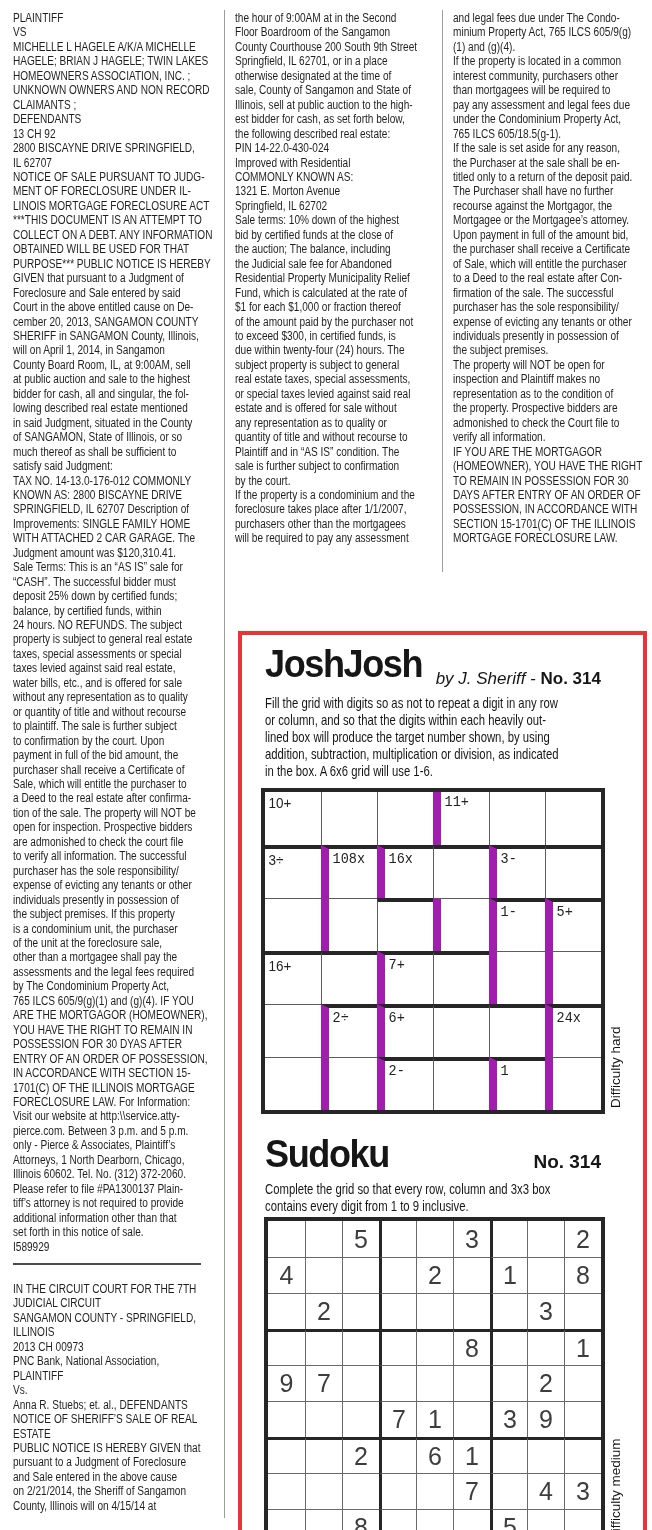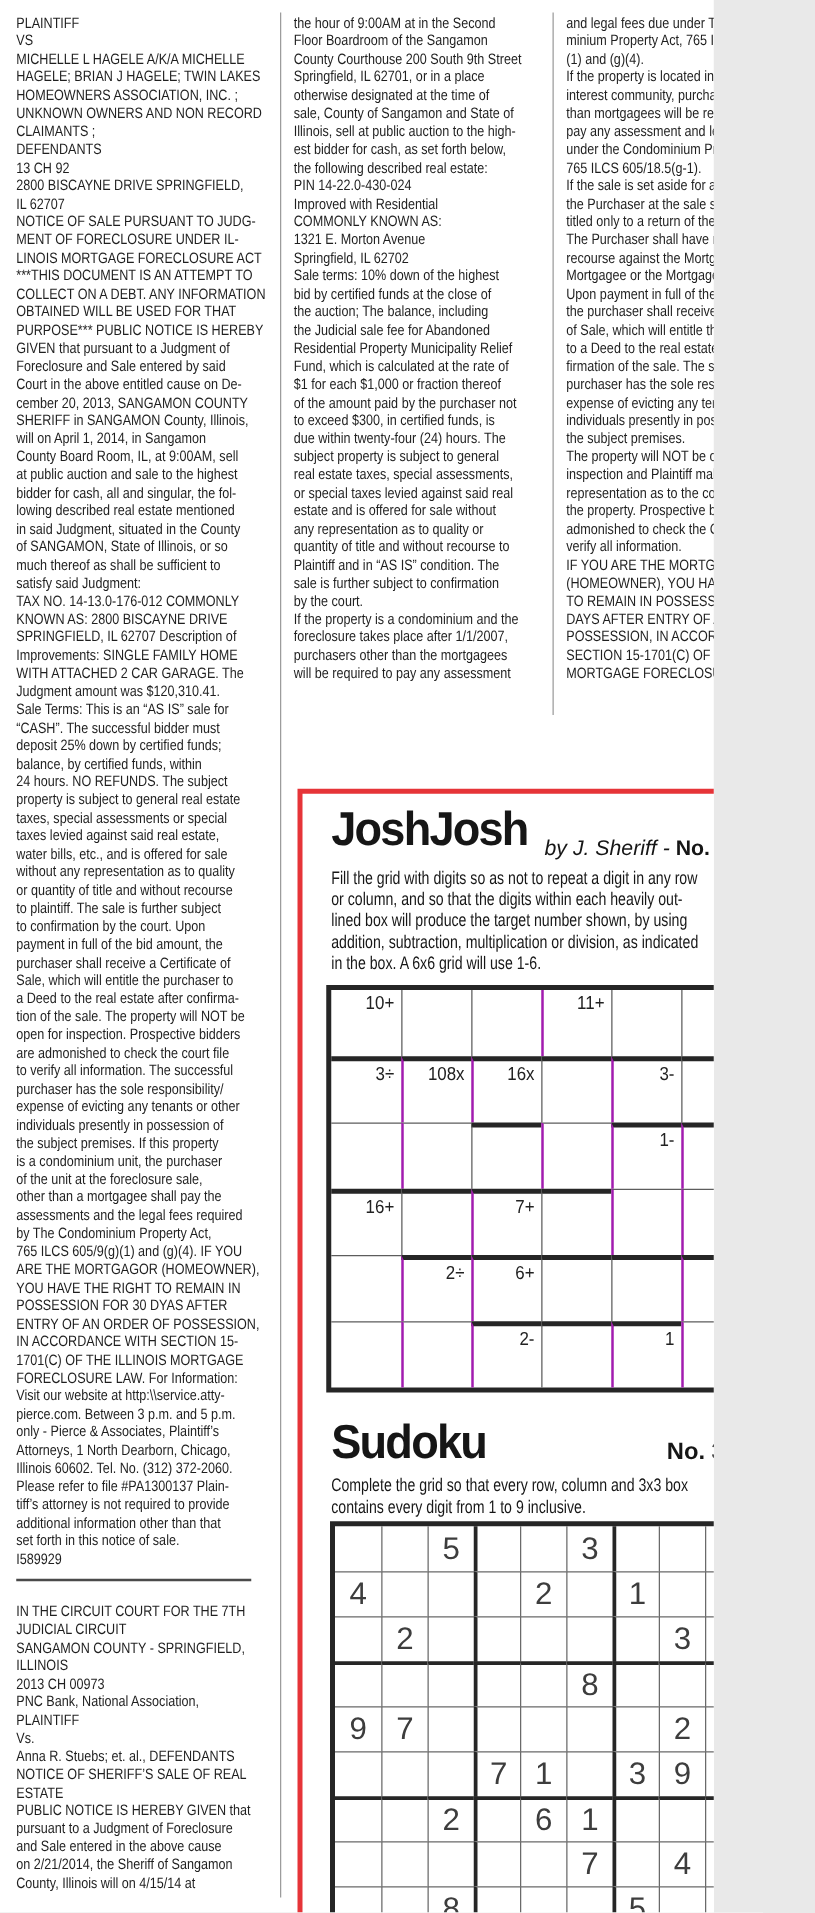--- a/index.html
+++ b/index.html
@@ -1,37 +1,37 @@
 <!DOCTYPE html>
 <html><head>
 <meta charset="utf-8">
 <style>
   html,body{margin:0;padding:0;background:#e9e9e9;}
-  .page{position:relative;width:571px;height:1530px;background:#ffffff;
+  .page{position:relative;width:652px;height:1530px;background:#ffffff;
         font-family:"Liberation Sans",sans-serif;color:#1f1f1f;overflow:hidden;}
   .legal{position:absolute;font-size:12px;line-height:14.45px;white-space:pre-line;
          width:246px;transform:scaleX(0.84);transform-origin:0 0;}
   .vsep{position:absolute;width:1px;background:#9c9c9c;}
   .rule{position:absolute;height:2px;background:#4a4a4a;width:188px;}
   .redbox{position:absolute;left:238px;top:588px;width:401px;height:920px;
           border:4px solid #e63438;background:#fff;margin-top:43px;}
   .pz-title{position:absolute;font-size:38px;font-weight:bold;letter-spacing:-1.5px;
             color:#161616;transform:scaleX(0.95);transform-origin:0 0;white-space:nowrap;}
   .jj-byline{position:absolute;right:42px;top:34px;font-size:17px;white-space:nowrap;color:#161616;}
   .byline-by{font-style:italic;}
   .byline-no{font-weight:bold;}
   .sd-number{position:absolute;right:42px;top:516px;font-size:19px;font-weight:bold;color:#161616;}
   .instr{position:absolute;font-size:14.5px;line-height:17px;white-space:pre-line;
          width:470px;transform:scaleX(0.78);transform-origin:0 0;color:#161616;}
   .kk{position:absolute;left:19px;top:153px;border:4px solid #262626;display:grid;
-      grid-template-columns:repeat(6,56px);grid-template-rows:repeat(6,53px);background:#fff;text-align:right;}
+      grid-template-columns:repeat(6,56px);grid-template-rows:repeat(6,53px);background:#fff;}
   .kk-cell{box-sizing:border-box;border-left:1px solid #5c5c5c;border-top:1px solid #5c5c5c;position:relative;}
   .kk-cell.c0{border-left:none;}
   .kk-cell.r0{border-top:none;}
-  .kk-cell.hl{border-left:2px solid #a21caf;}
+  .kk-cell.hl{border-left:8px solid #a21caf;font-family:Liberation Mono, monospace;}
   .kk-cell.ht{border-top:4px solid #262626;}
   .kk-label{font-size:15px;padding:2px 0 0 4px;white-space:nowrap;color:#222;
             transform:scaleX(0.9);transform-origin:0 0;}
   .sd{position:absolute;left:22px;top:582px;border:4px solid #262626;display:grid;
       grid-template-columns:repeat(9,37px);grid-template-rows:repeat(9,36px);background:#fff;}
   .sd-cell{box-sizing:border-box;border-left:1px solid #6a6a6a;border-top:1px solid #6a6a6a;
            display:flex;align-items:center;justify-content:center;
            font-size:25px;color:#3d3d3d;}
   .sd-cell.c0{border-left:none;}
   .sd-cell.r0{border-top:none;}

